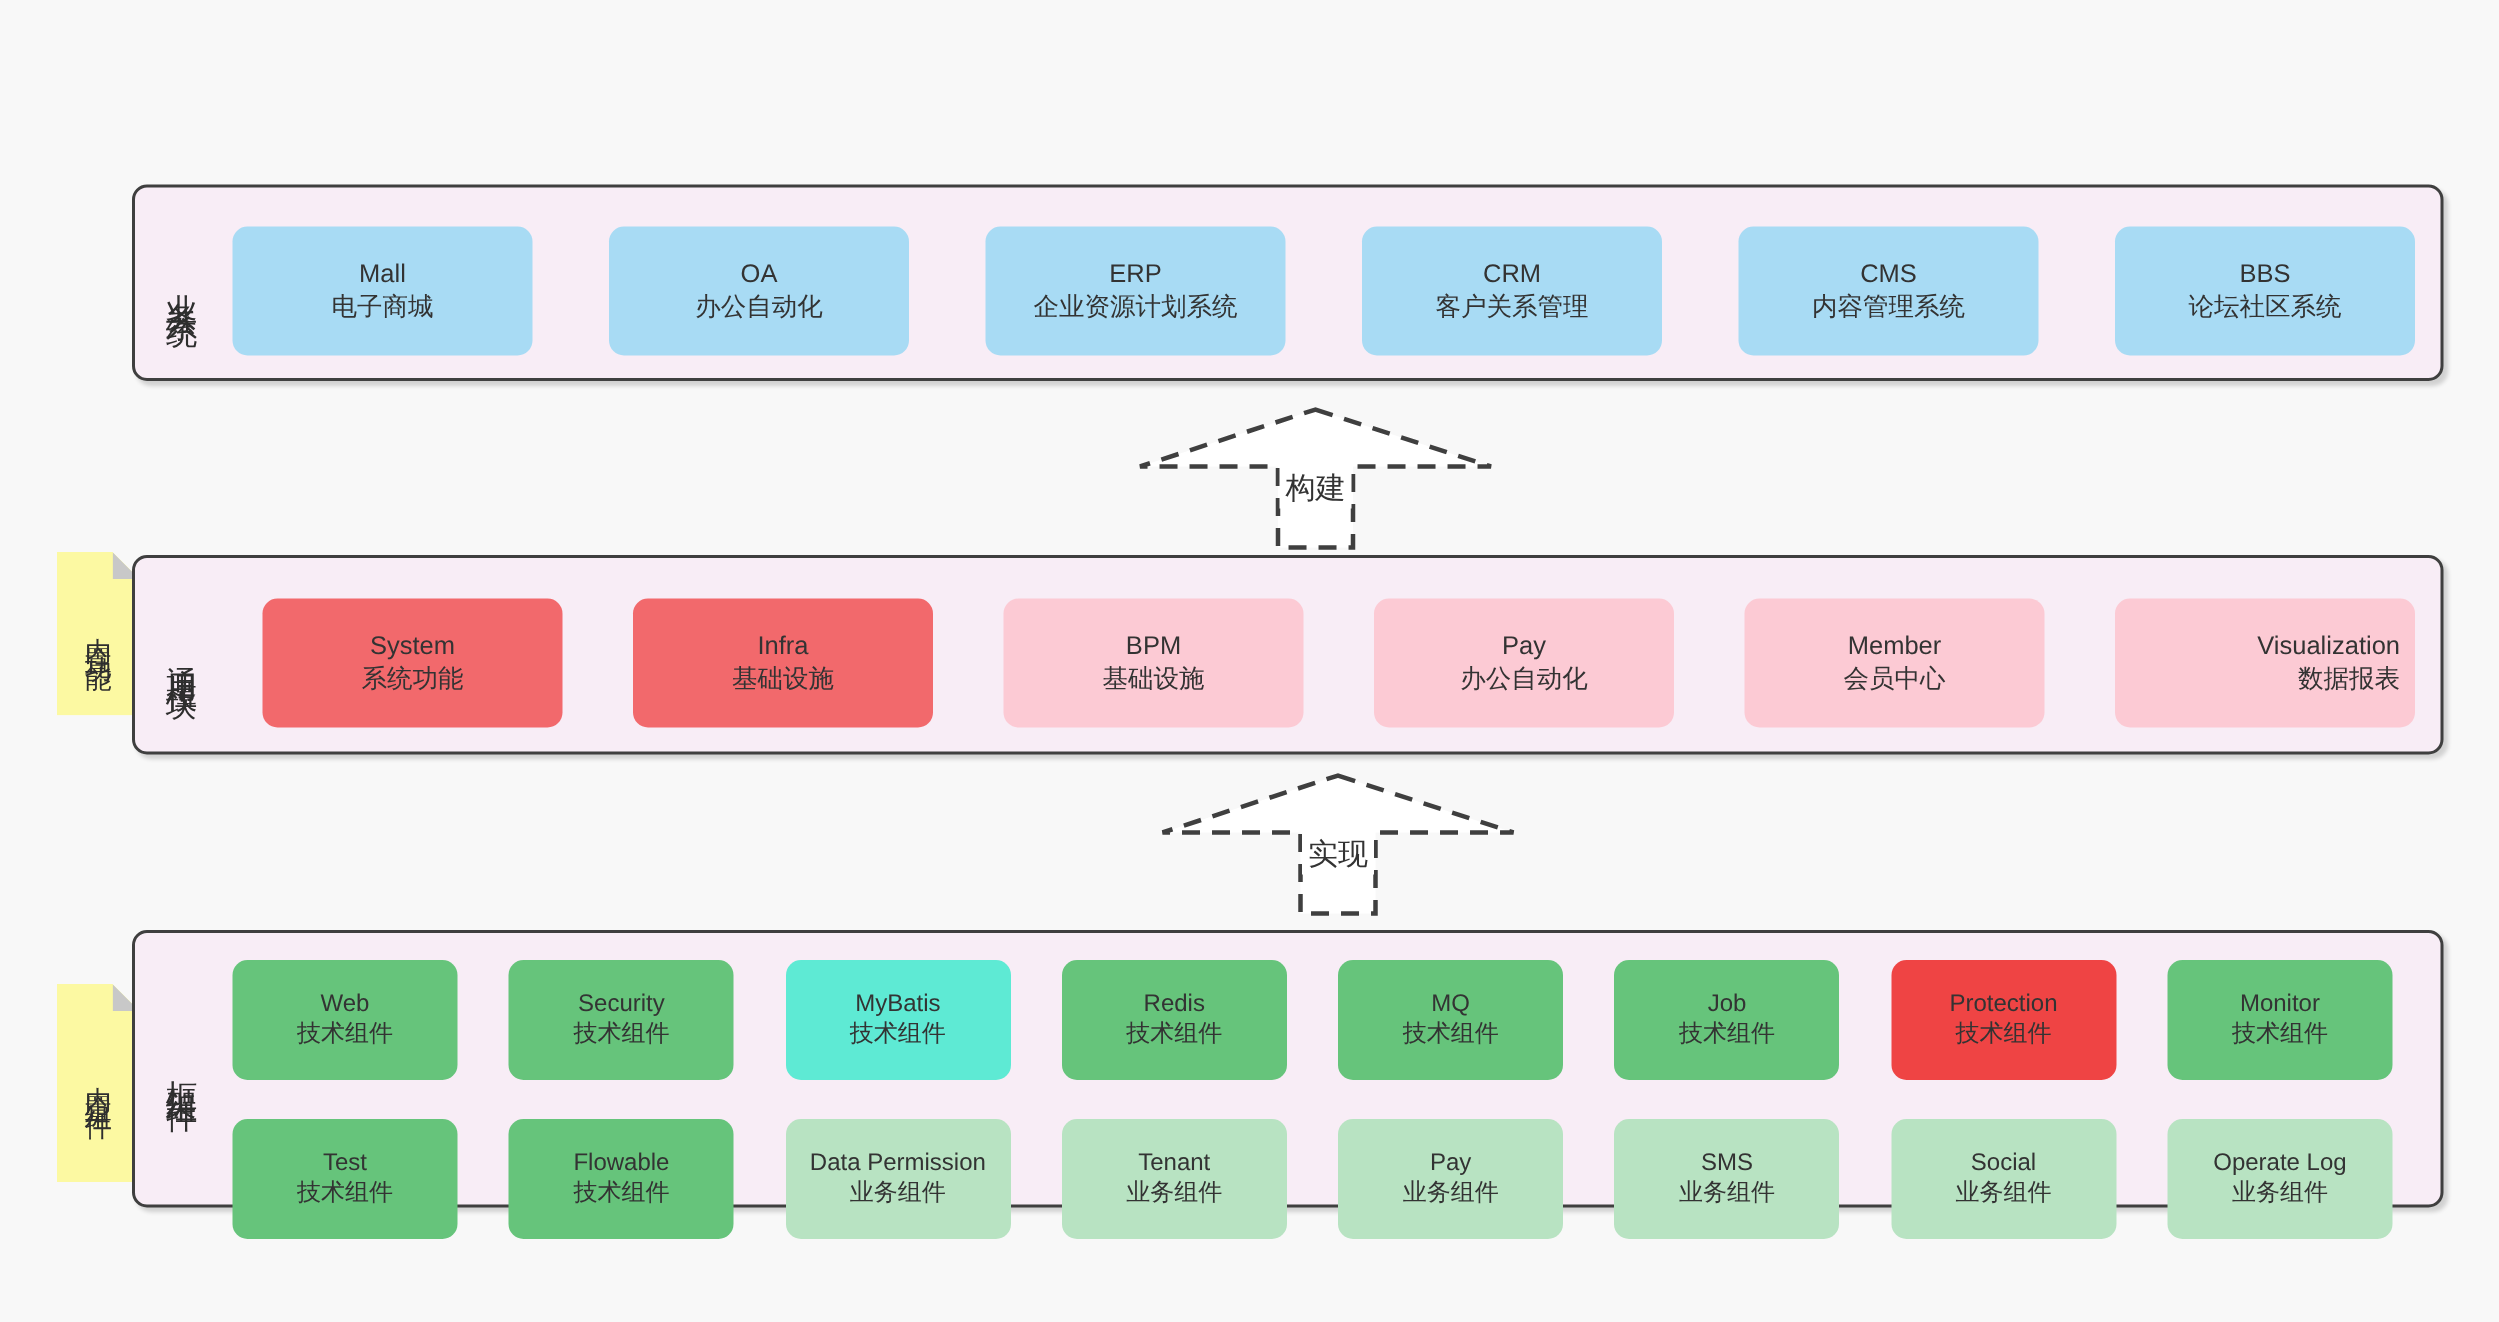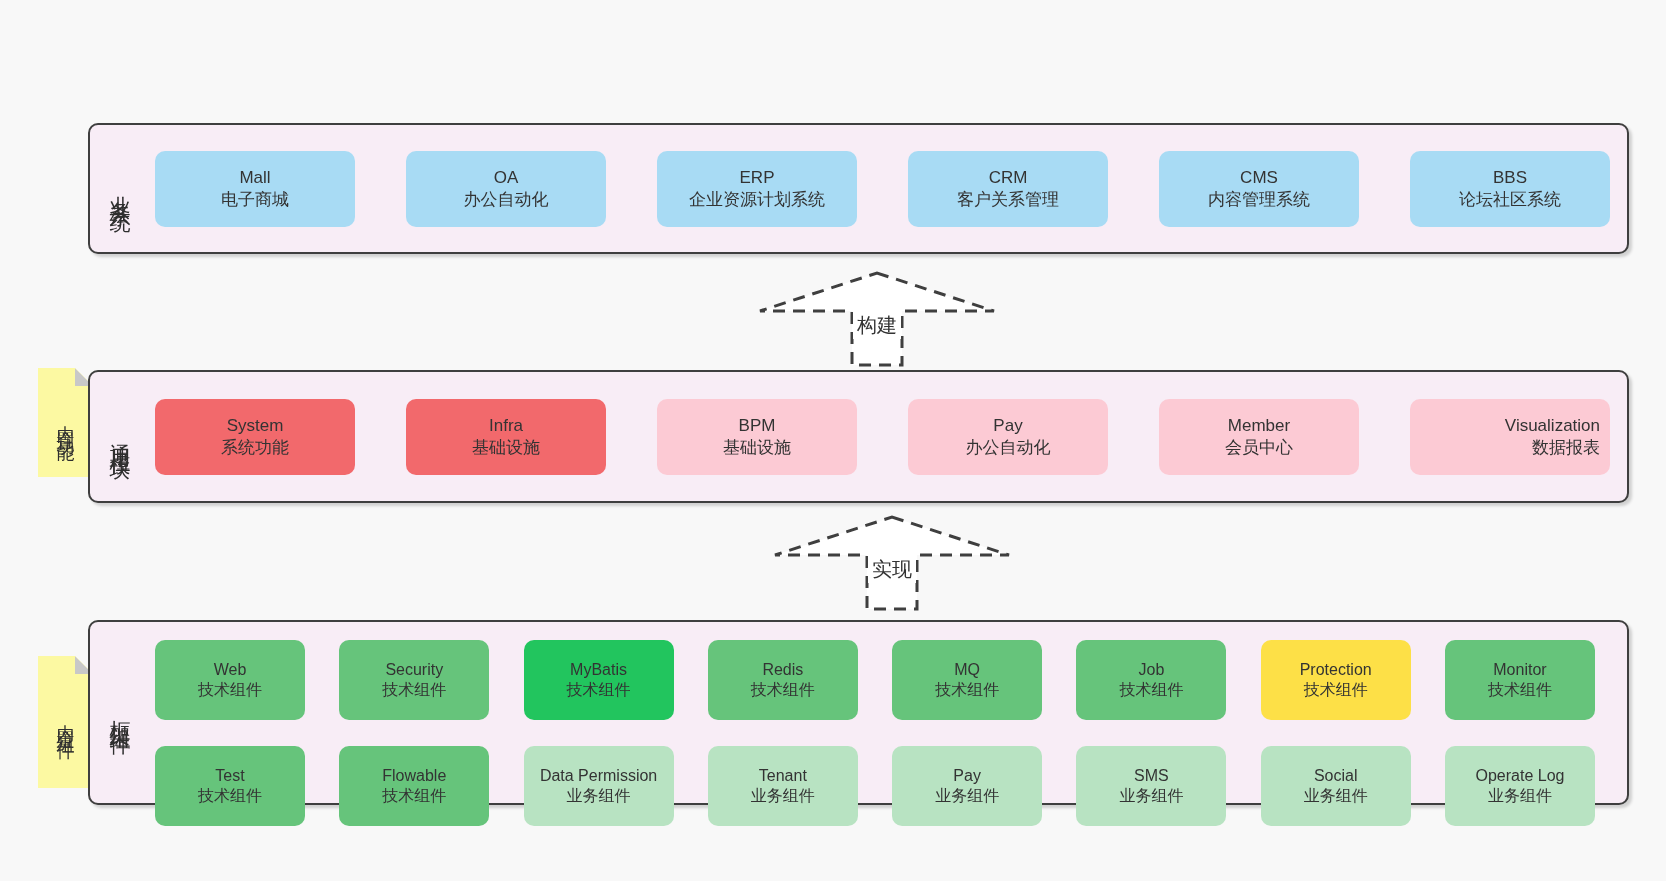--- a/index.html
+++ b/index.html
@@ -20,29 +20,29 @@
   #layer-modules{top:370px;height:133px;}
   #layer-components{top:620px;height:185px;}
   .layer-label{
     position:absolute;left:16px;top:50%;transform:translateY(-50%);
     writing-mode:vertical-lr;text-orientation:upright;
     font-size:21px;letter-spacing:5px;color:#2e2e2e;white-space:nowrap;
   }
   .row{position:absolute;display:flex;justify-content:space-between;}
   .row-6{left:65px;right:17px;}
   #row-business{top:26px;}
-  #row-modules{top:27px;}
+  #row-modules{top:27px;margin-left:20px;}
   .rows-wrap{position:absolute;left:65px;right:32px;top:18px;display:flex;flex-direction:column;gap:26px;}
   .row-8{position:static;display:flex;justify-content:space-between;}
   .box{
     box-sizing:border-box;border-radius:10px;
     display:flex;flex-direction:column;align-items:center;justify-content:center;
     text-align:center;font-size:17px;line-height:1.3;padding:0 10px;
   }
-  .row-6 .box{width:200px;height:76px;}
+  .row-6 .box{width:200px;height:86px;}
   .row-8 .box{width:150px;height:80px;font-size:16px;line-height:1.25;padding:0 16px;}
   .sticky{
     position:absolute;left:38px;width:55px;z-index:1;
     background:var(--sticky-bg,#fcf9a2);
     clip-path:polygon(0 0,calc(100% - 18px) 0,100% 18px,100% 100%,0 100%);
     display:flex;align-items:center;justify-content:center;
   }
   #sticky-features{top:368px;height:109px;}
   #sticky-components{top:656px;height:132px;}
   .sticky-fold{
@@ -163,37 +163,37 @@
     <div class="rows-wrap">
       <div class="row row-8">
           <div class="box" style="background: rgb(102, 196, 123);">
             <div>Web</div>
             <div>技术组件</div>
           </div>
           <div class="box" style="background: rgb(102, 196, 123);">
             <div>Security</div>
             <div>技术组件</div>
           </div>
-          <div class="box" style="background: #22c55e;">
+          <div class="box" style="background: #5eead4;">
             <div>MyBatis</div>
             <div>技术组件</div>
           </div>
           <div class="box" style="background: rgb(102, 196, 123);">
             <div>Redis</div>
             <div>技术组件</div>
           </div>
           <div class="box" style="background: rgb(102, 196, 123);">
             <div>MQ</div>
             <div>技术组件</div>
           </div>
           <div class="box" style="background: rgb(102, 196, 123);">
             <div>Job</div>
             <div>技术组件</div>
           </div>
-          <div class="box" style="background: #fde047;">
+          <div class="box" style="background: #ef4444;">
             <div>Protection</div>
             <div>技术组件</div>
           </div>
           <div class="box" style="background: rgb(102, 196, 123);">
             <div>Monitor</div>
             <div>技术组件</div>
           </div>
         </div>
       <div class="row row-8">
           <div class="box" style="background: rgb(102, 196, 123);">

